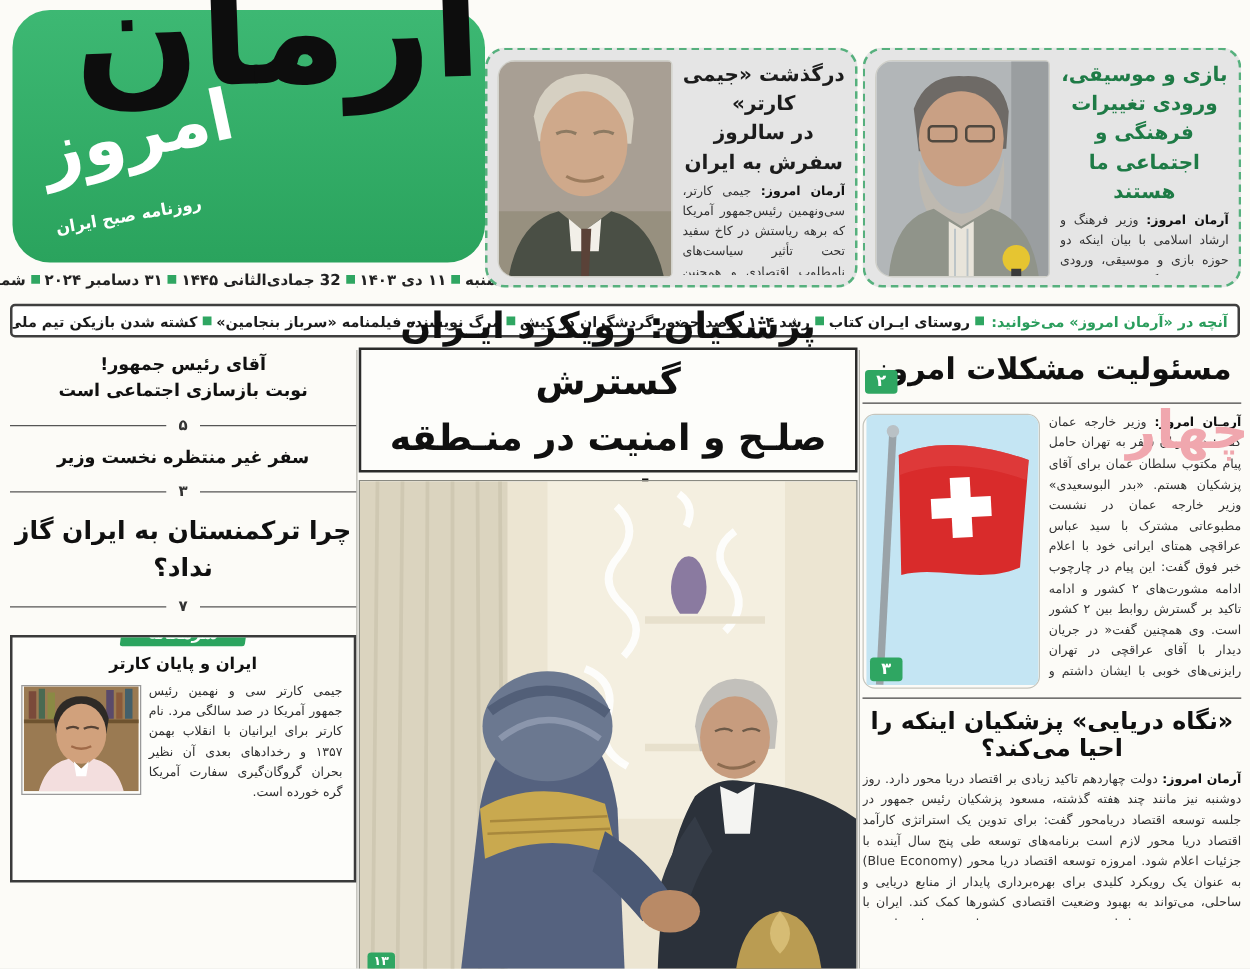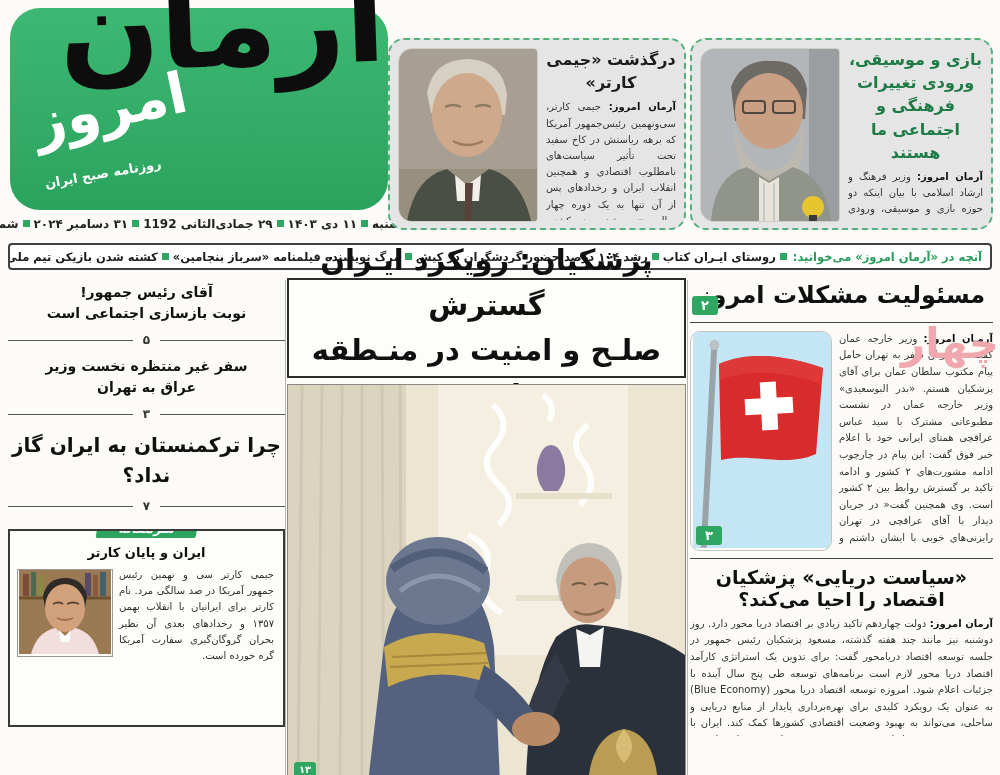--- a/index.html
+++ b/index.html
@@ -92,21 +92,21 @@
 </head>
 <body>
 
 <div class="page">
 
   <div class="masthead">
     <div class="mast-sub">امروز</div>
     <div class="mast-tagline">روزنامه صبح ایران</div>
   </div>
   <div class="calligraphy">آرمان</div>
-  <div class="dateline"><span>سه‌شنبه</span><span class="sq"></span><span>۱۱ دی ۱۴۰۳</span><span class="sq"></span><span>۲۹ جمادی‌الثانی 1192</span><span class="sq"></span><span>۳۱ دسامبر ۲۰۲۴</span><span class="sq"></span><span>شماره: ۴۶۳۸</span></div>
+  <div class="dateline"><span>سه‌شنبه</span><span class="sq"></span><span>۱۱ دی ۱۴۰۳</span><span class="sq"></span><span>32 جمادی‌الثانی ۱۴۴۵</span><span class="sq"></span><span>۳۱ دسامبر ۲۰۲۴</span><span class="sq"></span><span>شماره: ۴۶۳۸</span></div>
 
   <div class="topbox" style="left:690px;width:303px;">
     <div class="txt">
       <h2 class="headline-green"><span>بازی و موسیقی، ورودی تغییرات</span><br><span>فرهنگی و اجتماعی ما هستند</span></h2>
       <div class="tb-body">
         <span class="lead">آرمان امروز:</span><span> وزیر فرهنگ و ارشاد اسلامی با بیان اینکه دو حوزه بازی و موسیقی، ورودی تغییراتِ فرهنگی و اجتماعی ما محسوب می‌شود، گفت حجم بالای مصرف موسیقی و بازی کاملا محسوس است. یکصد و دهمین جلسه شورای هنر به ریاست وزیر فرهنگ و ارشاد اسلامی و با حضور حجت‌الاسلام و المسلمین عبدالحسین خسروپناه دبیر شورای عالی انقلاب.</span>
         
       </div>
     </div>
     <div class="photo">
@@ -123,21 +123,21 @@
         <line x1="63" y1="134" x2="63" y2="172" stroke="#b9c2c6" stroke-width="1.5"></line>
         <line x1="73" y1="134" x2="73" y2="172" stroke="#b9c2c6" stroke-width="1.5"></line>
         <circle cx="112" cy="158" r="11" fill="#e6c531"></circle>
         <rect x="108" y="166" width="8" height="10" fill="#3a3a3a"></rect>
       </svg>
     </div>
   </div>
 
   <div class="topbox" style="left:388px;width:298px;">
     <div class="txt">
-      <h2><span>درگذشت «جیمی کارتر»</span><br></h2>
+      <h2><span>درگذشت «جیمی کارتر»</span><br><span>در سالروز سفرش به ایران</span></h2>
       <div class="tb-body">
         <span class="lead">آرمان امروز:</span><span> جیمی کارتر، سی‌ونهمین رئیس‌جمهور آمریکا که برهه ریاستش در کاخ سفید تحت تأثیر سیاست‌های نامطلوب اقتصادی و همچنین انقلاب ایران و رخدادهای پس از آن تنها به یک دوره چهار ساله منتهی شد، روز یکشنبه نهم دی‌ماه در خانه‌اش در ایالت جورجیا از دنیا رفت. او هنگام مرگ ۱۰۰ سال داشت. از مهم‌ترین اقدامات کارتر...</span>
         
       </div>
     </div>
     <div class="photo">
       <svg width="138" height="172" viewBox="0 0 138 172">
         <rect width="138" height="172" fill="#a89f94"></rect>
         <rect y="120" width="138" height="52" fill="#97907f"></rect>
         <path d="M28 44 Q34 10 70 10 Q104 12 108 46 L106 66 L32 64 Z" fill="#d6d0c2"></path>
@@ -182,21 +182,21 @@
             <path d="M26 32 C56 18 96 24 130 36 L123 122 C92 136 58 120 28 128 Z" fill="#d92b2b"></path>
             <path d="M26 32 C56 18 96 24 130 36 L128 52 C96 40 58 36 27 48 Z" fill="#e04040" opacity="0.7"></path>
             <rect x="52" y="66" width="48" height="16" fill="#ffffff" transform="rotate(-3 76 74)"></rect>
             <rect x="68" y="50" width="16" height="48" fill="#ffffff" transform="rotate(-3 76 74)"></rect>
           </svg>
           <span class="badge flag-badge">۳</span>
         </div>
       </div>
     </div>
     <hr class="hr">
-    <h2 class="rc-head3 bighead">«سیاست دریایی» پزشکیان اقتصاد را احیا می‌کند؟</h2>
+    <h2 class="rc-head3 bighead">«نگاه دریایی» پزشکیان اینکه را احیا می‌کند؟</h2>
     <div class="rc-body3">
       <span class="lead">آرمان امروز:</span><span> دولت چهاردهم تاکید زیادی بر اقتصاد دریا محور دارد. روز دوشنبه نیز مانند چند هفته گذشته، مسعود پزشکیان رئیس جمهور در جلسه توسعه اقتصاد دریامحور گفت: برای تدوین یک استراتژی کارآمد اقتصاد دریا محور لازم است برنامه‌های توسعه طی پنج سال آینده با جزئیات اعلام شود. امروزه توسعه اقتصاد دریا محور (Blue Economy) به عنوان یک رویکرد کلیدی برای بهره‌برداری پایدار از منابع دریایی و ساحلی، می‌تواند به بهبود وضعیت اقتصادی کشورها کمک کند. ایران با توجه به موقعیت جغرافیایی خود و دسترسی به دریای خزر، خلیج فارس و دریای عمان، پتانسیل‌های زیادی در این زمینه دارد، اما با چالش‌های متعددی نیز مواجه است. اقتصاد دریا محور، شامل تمامی...</span>
       
     </div>
   </div>
 
   <div class="col col-center">
     <div class="mainhead-box">
       <div class="bighead">
         <span>پزشکیان: رویکرد ایـران گسترش</span><br>
@@ -258,21 +258,20 @@
       <span>آقای رئیس جمهور!</span><br>
       <span>نوبت بازسازی اجتماعی است</span>
     </h2>
     <div class="divider">
       <span class="dline"></span>
         <span class="dnum">۵</span>
         <span class="dline"></span>
     </div>
     <h2 class="lc-head bighead">
       <span>سفر غیر منتظره نخست وزیر</span><br>
-      <span>عراق به تهران</span>
     </h2>
     <div class="divider">
       <span class="dline"></span>
         <span class="dnum">۳</span>
         <span class="dline"></span>
     </div>
     <h2 class="lc-head bighead" style="font-size:20px;">
       <span>چرا ترکمنستان به ایران گاز نداد؟</span>
     </h2>
     <div class="divider">

